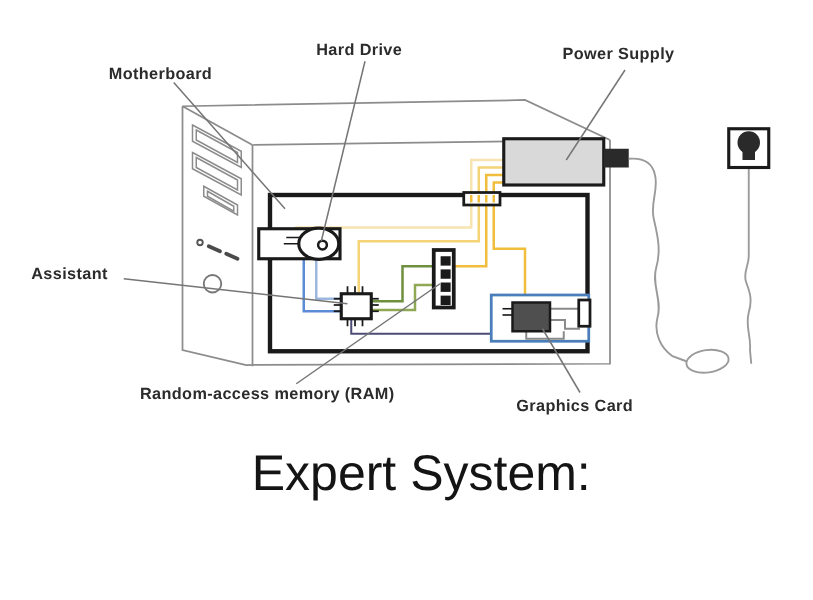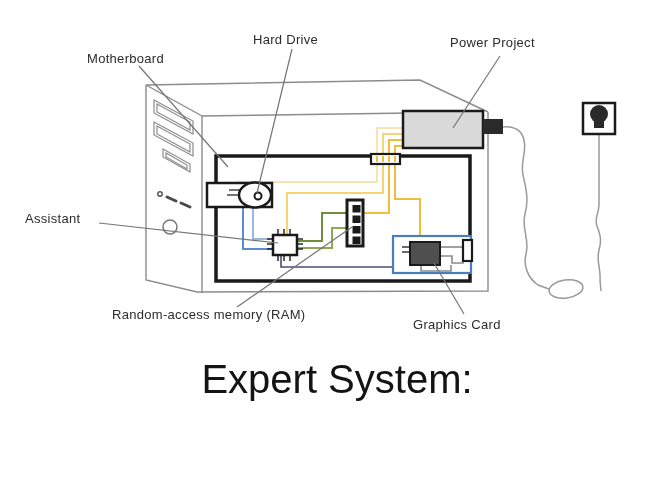--- a/index.html
+++ b/index.html
@@ -1,19 +1,19 @@
 <!DOCTYPE html>
 <html><head>
 <meta charset="utf-8">
 <style>
   html,body{margin:0;padding:0;background:#ffffff;}
   #stage{position:relative;width:650px;height:480px;background:#ffffff;overflow:hidden;
          font-family:"Liberation Sans",sans-serif;}
   #art{position:absolute;left:0;top:0;}
-  .lbl{position:absolute;font-weight:normal;font-size:13px;letter-spacing:.3px;
+  .lbl{position:absolute;font-weight:bold;font-size:13px;letter-spacing:.3px;
        color:#2b2b2b;white-space:nowrap;}
   #title{position:absolute;left:0;top:362px;width:650px;text-align:center;
          color:#141414;font-size:40px;line-height:35px;font-weight:400;padding-left:12px;}
 </style>
 </head>
 <body>
 
 <div id="stage">
 
 <svg id="art" width="650" height="480" viewBox="0 0 650 480">
@@ -136,21 +136,21 @@
     <line x1="292" y1="49" x2="257" y2="193"></line>
     <line x1="500" y1="56" x2="453" y2="128"></line>
     <line x1="99" y1="223" x2="278" y2="243"></line>
     <line x1="237" y1="307" x2="352" y2="227"></line>
     <line x1="434" y1="263" x2="464" y2="314"></line>
   </g>
 </svg>
 
 <div class="lbl" style="left:87px;top:51px">Motherboard</div>
 <div class="lbl" style="left:253px;top:32px">Hard Drive</div>
-<div class="lbl" style="left:450px;top:35px">Power Project</div>
+<div class="lbl" style="left:450px;top:35px">Power Supply</div>
 <div class="lbl" style="left:25px;top:211px">Assistant</div>
 <div class="lbl" style="left:413px;top:317px">Graphics Card</div>
 <div class="lbl" style="left:112px;top:307px">Random-access memory (RAM)</div>
 
 <div id="title">
   <div>Expert System:</div>
 </div>
 
 </div>
 

